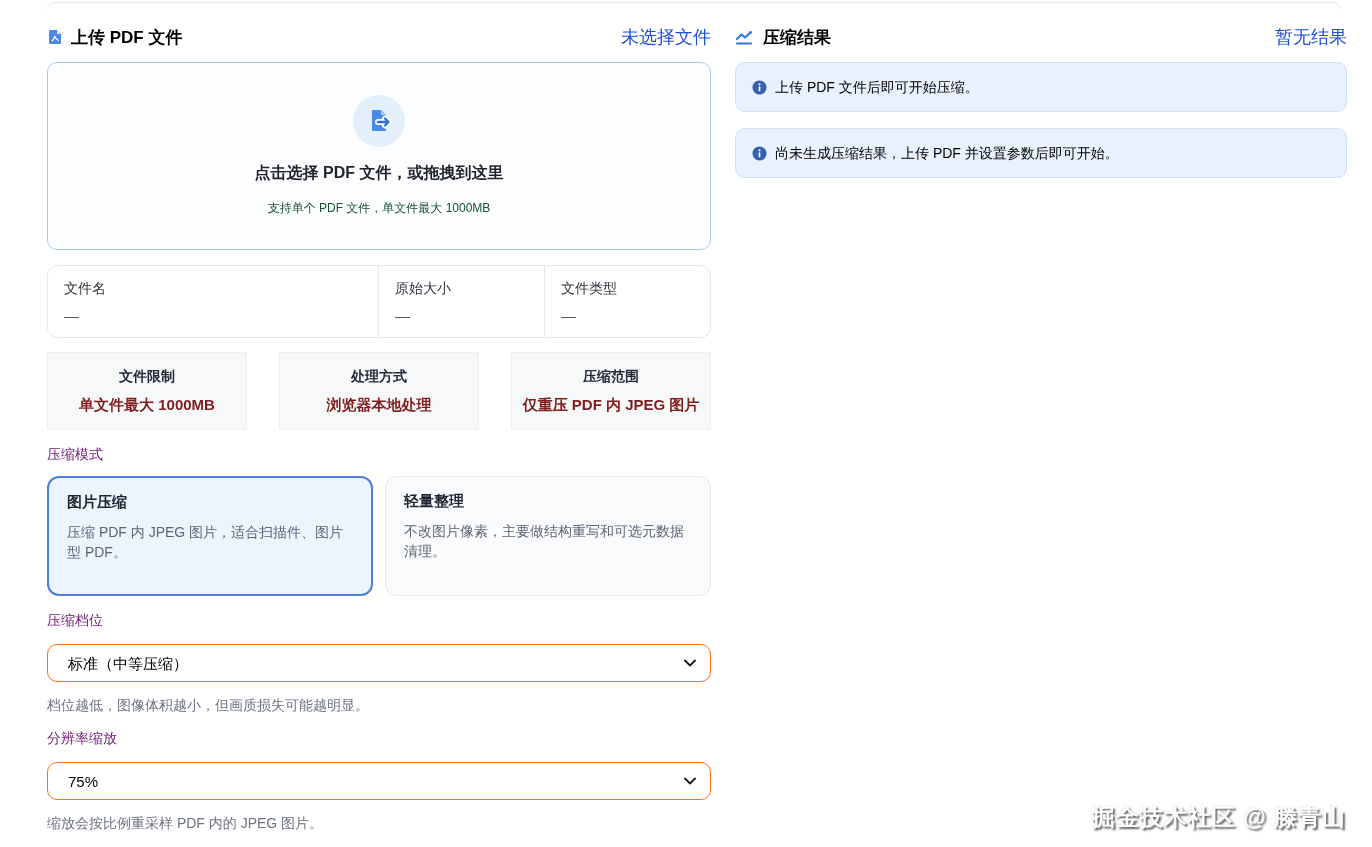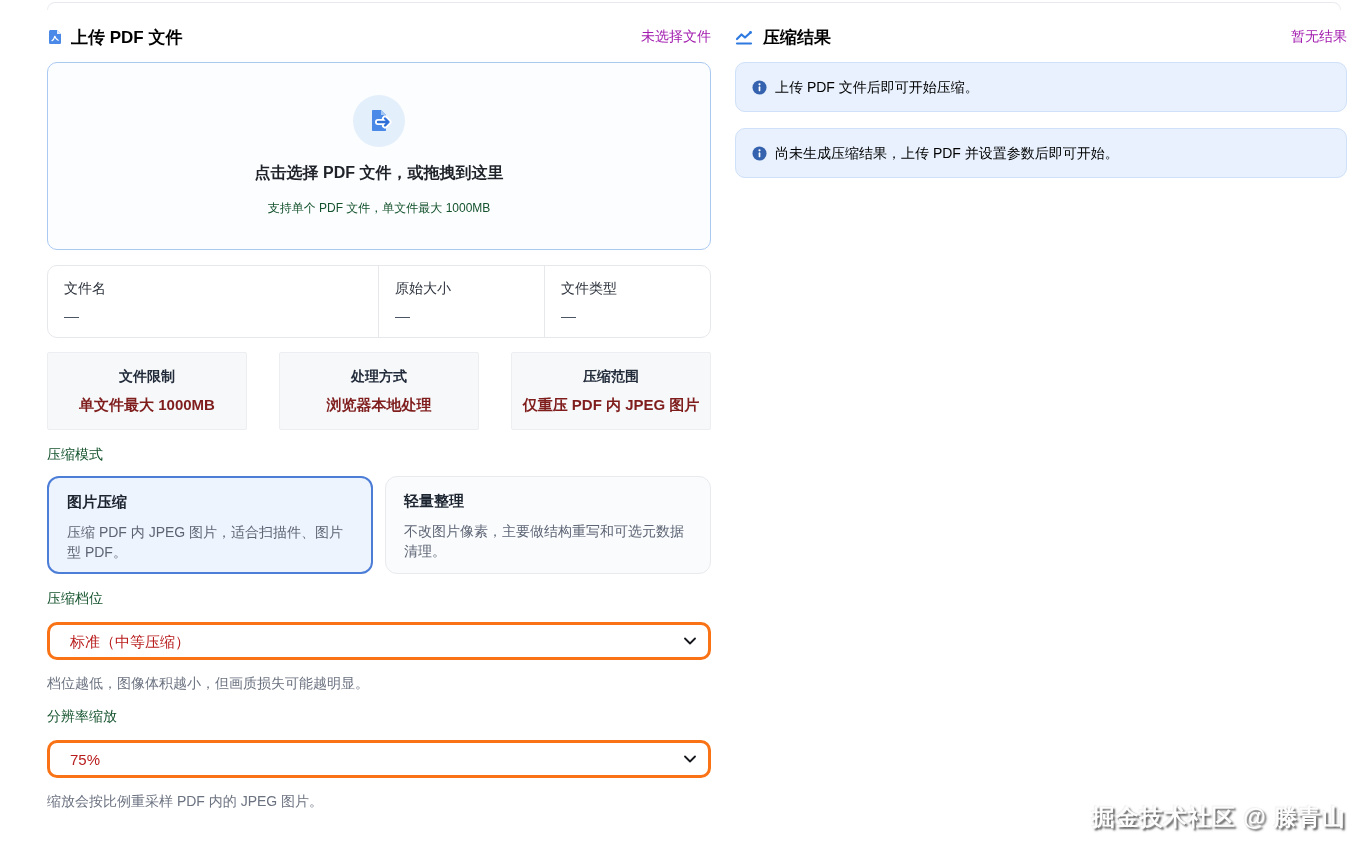--- a/index.html
+++ b/index.html
@@ -38,21 +38,21 @@
   .col-right { width: 612px; }
 
   .panel-header {
     display: flex;
     align-items: center;
     height: 20px;
     margin-bottom: 15px;
   }
   .panel-header .hicon { display: inline-flex; margin-right: 8px; flex-shrink: 0; }
   .panel-title { font-size: 17px; font-weight: bold; color: #000000; }
-  .panel-status { margin-left: auto; font-size: 14px; color: #a21caf; }
+  .panel-status { margin-left: auto; font-size: 18px; color: #1d4ed8; }
 
   
   .dropzone {
     height: 188px;
     border: 1px solid #aac9f1;
     border-radius: 10px;
     background: #fcfdff;
     display: flex;
     flex-direction: column;
     align-items: center;
@@ -94,52 +94,52 @@
     height: 78px;
     background: #f7f8fa;
     border: 1px solid #eceef1;
     border-radius: 2px;
     text-align: center;
     padding-top: 15px;
   }
   .stat-title { font-size: 14px; font-weight: bold; color: #222b3a; margin-bottom: 10px; }
   .stat-value { font-size: 15px; font-weight: bold; color: #7f1d1d; }
 
-  .field-label { font-size: 14px; color: #14532d; line-height: 14px; margin-bottom: 15px; }
+  .field-label { font-size: 14px; color: #701a75; line-height: 14px; margin-bottom: 15px; }
   .field-label.mb17 { margin-bottom: 17px; }
 
   
   .mode-cards { display: flex; gap: 12px; margin-bottom: 17px; }
   .mode-card {
     width: 326px;
-    height: 98px;
+    height: 120px;
     border-radius: 12px;
     padding: 15px 18px;
     cursor: pointer;
   }
   .mode-card.selected { border: 2px solid #4d7ed7; background: #eef4fd; }
   .mode-card.unselected { border: 1px solid #e8eaee; background: #fafbfc; }
   .mode-title { font-size: 15px; font-weight: bold; color: #1c2430; margin-bottom: 10px; }
   .mode-desc { font-size: 14px; color: #5d6575; line-height: 20px; }
 
   .hint { font-size: 14px; color: #6b7280; line-height: 14px; }
   .hint.h1 { margin-bottom: 20px; }
   .hint.h2 { margin-bottom: 19px; }
 
   
   .select-wrap { position: relative; margin-bottom: 16px; }
   .select-wrap select {
     width: 100%;
     height: 38px;
-    border: 3px solid #f97316;
+    border: 1px solid #f97316;
     border-radius: 10px;
     background: #ffffff;
     font-family: "Liberation Sans", "DejaVu Sans", sans-serif;
     font-size: 15px;
-    color: #b91c1c;
+    color: #000000;
     padding: 0 44px 0 20px;
     appearance: none;
     -webkit-appearance: none;
     cursor: pointer;
   }
   .select-wrap .chev {
     position: absolute;
     right: 15px; top: 50%;
     transform: translateY(-50%);
     pointer-events: none;

